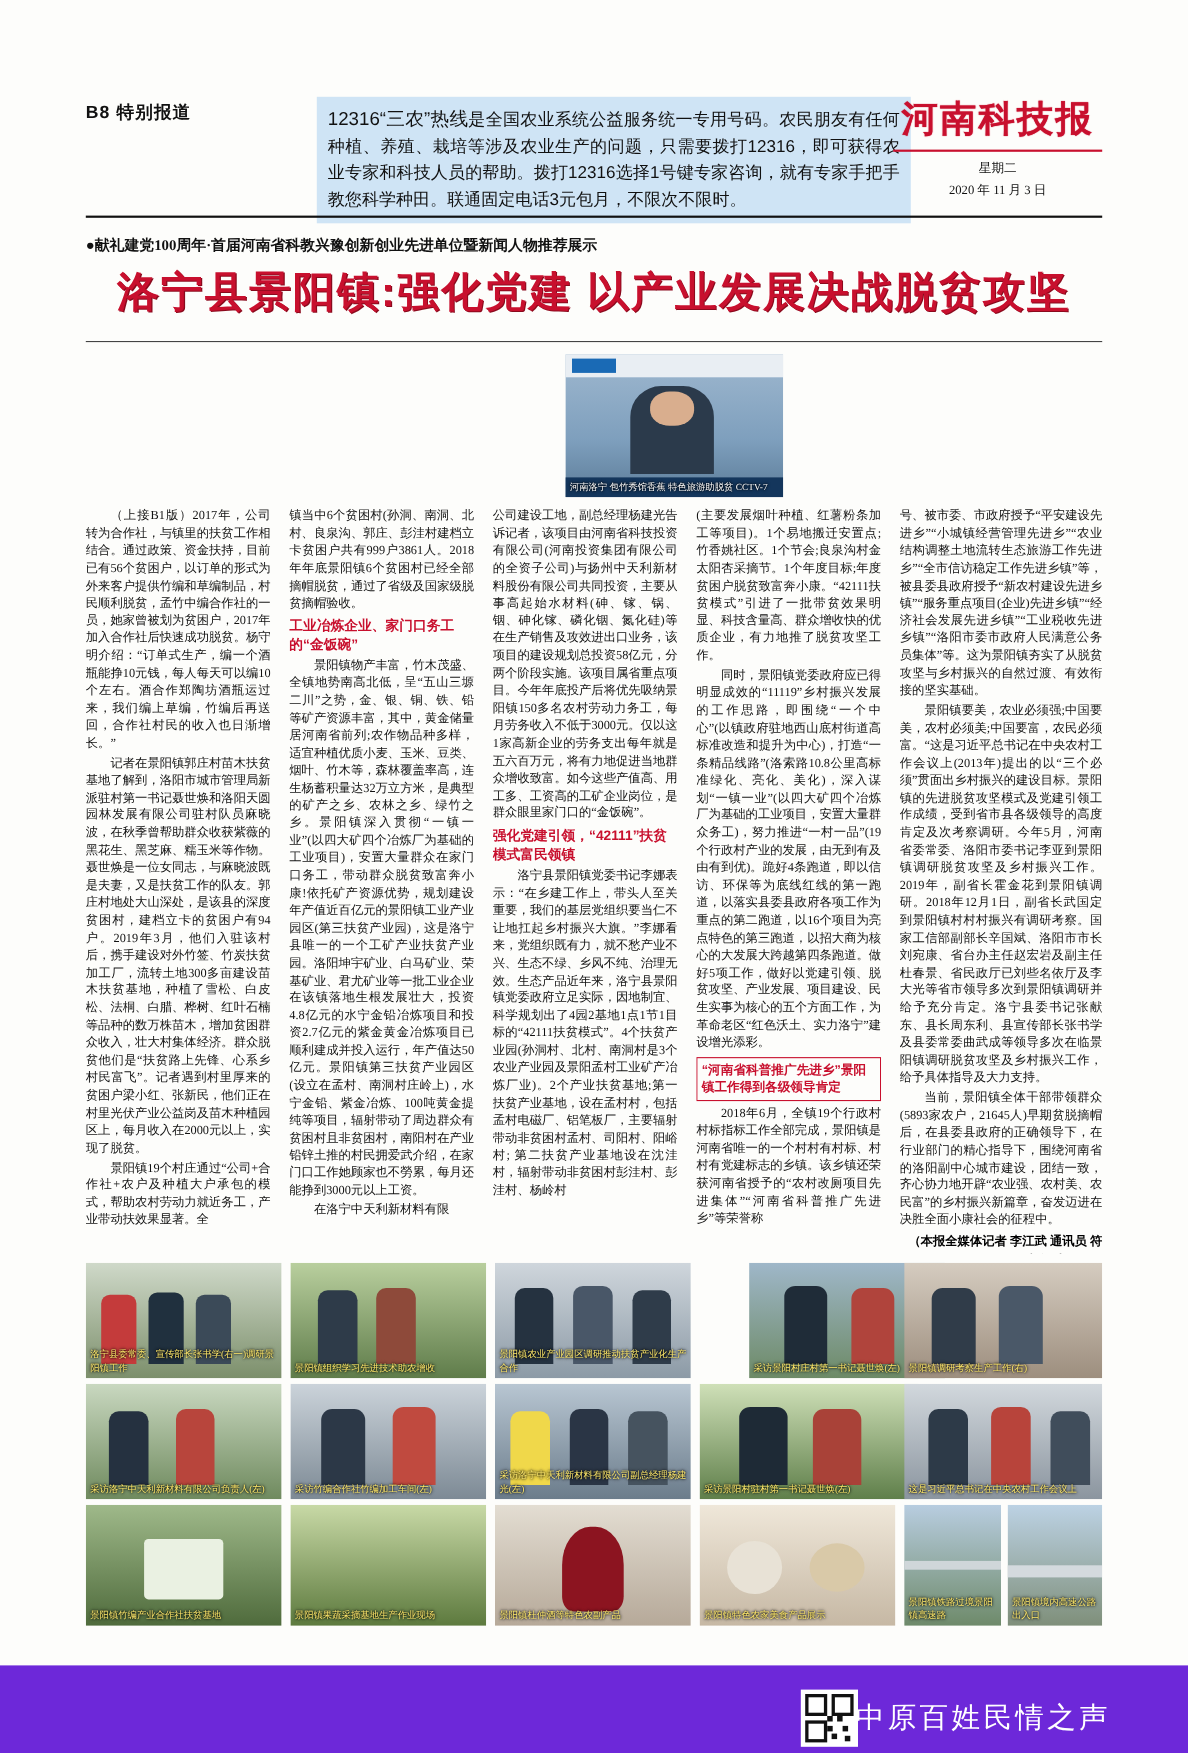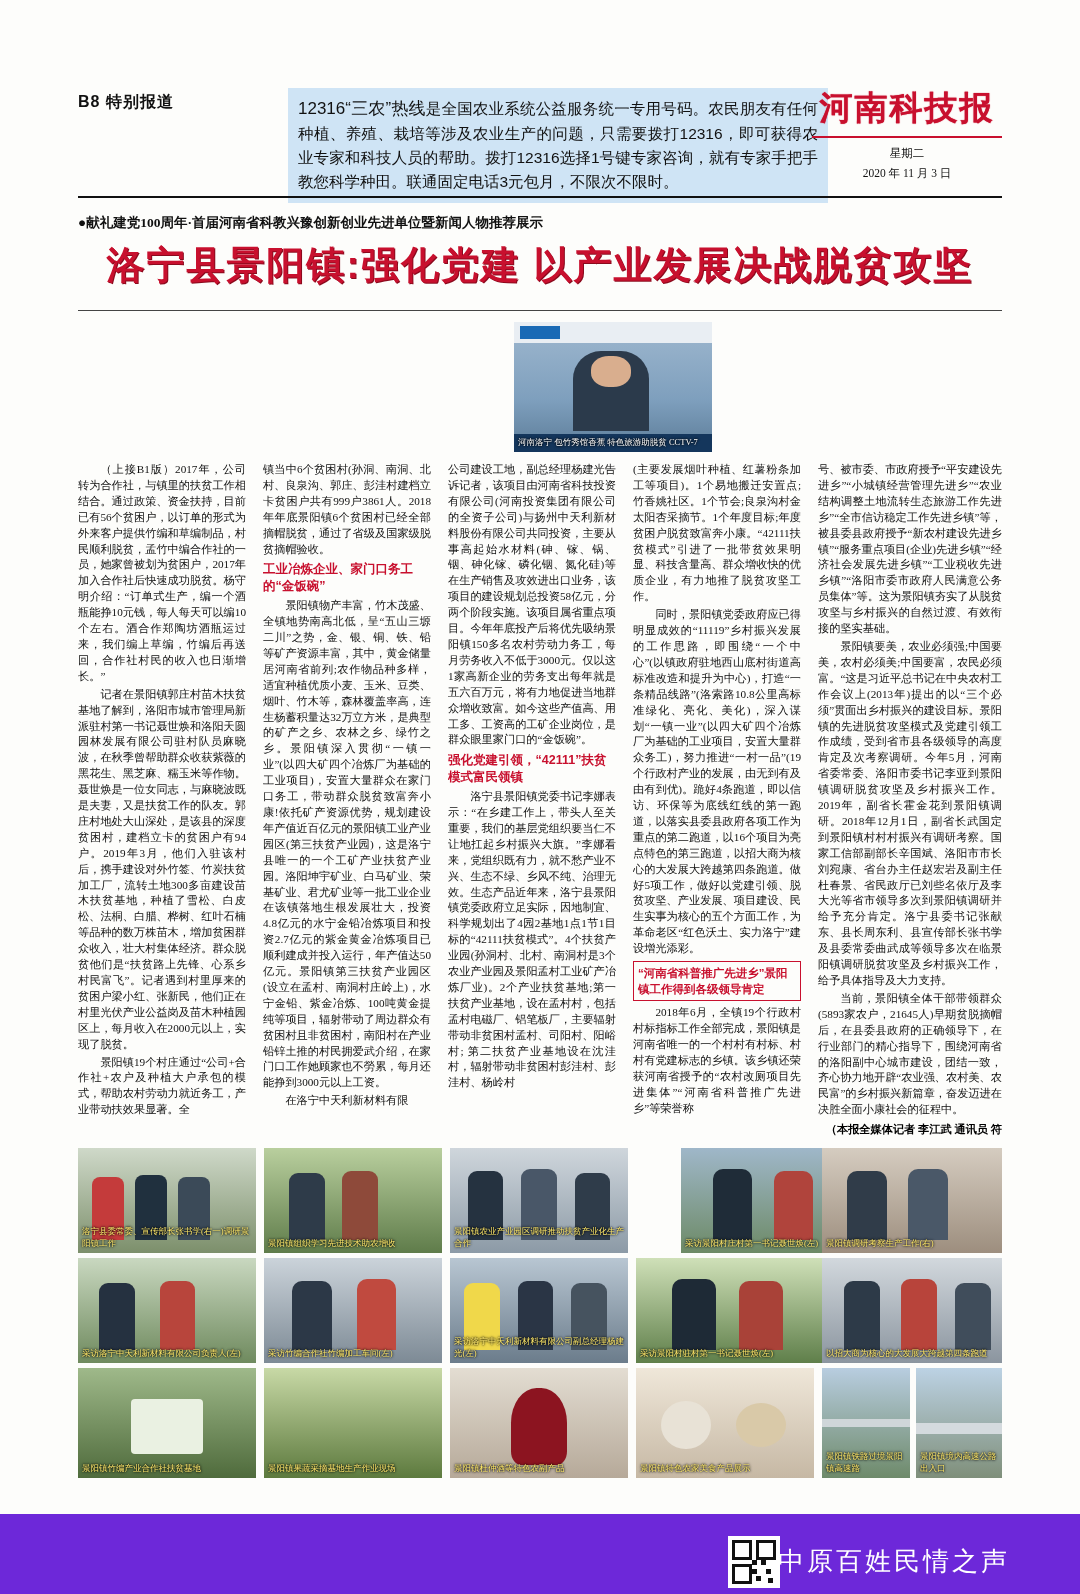--- a/index.html
+++ b/index.html
@@ -289,21 +289,21 @@
       </div>
       <div class="cap-ol">采访景阳村驻村第一书记聂世焕(左)</div>
     </div>
 
     <div class="g grow2" style="left:744px;width:180px;">
       <div class="ph" style="background:linear-gradient(#d2d8dd,#8b959f);">
         <div style="position:absolute;left:12%;top:22%;width:20%;height:66%;background:#2d3a48;border-radius:9px 9px 0 0;"></div>
         <div style="position:absolute;left:44%;top:20%;width:20%;height:68%;background:#b8443b;border-radius:9px 9px 0 0;"></div>
         <div style="position:absolute;left:74%;top:24%;width:20%;height:64%;background:#404d5b;border-radius:9px 9px 0 0;"></div>
       </div>
-      <div class="cap-ol">以招大商为核心的大发展大跨越第四条跑道</div>
+      <div class="cap-ol">这是习近平总书记在中央农村工作会议上</div>
     </div>
 
     <div class="g grow3" style="left:0;width:178px;">
       <div class="ph" style="background:linear-gradient(#9fb98a,#4f6b3c);">
         <div style="position:absolute;left:30%;top:28%;width:40%;height:50%;background:#eaf1e2;border-radius:4px;"></div>
       </div>
       <div class="cap-ol">景阳镇竹编产业合作社扶贫基地</div>
     </div>
 
     <div class="g grow3" style="left:186px;width:178px;">

